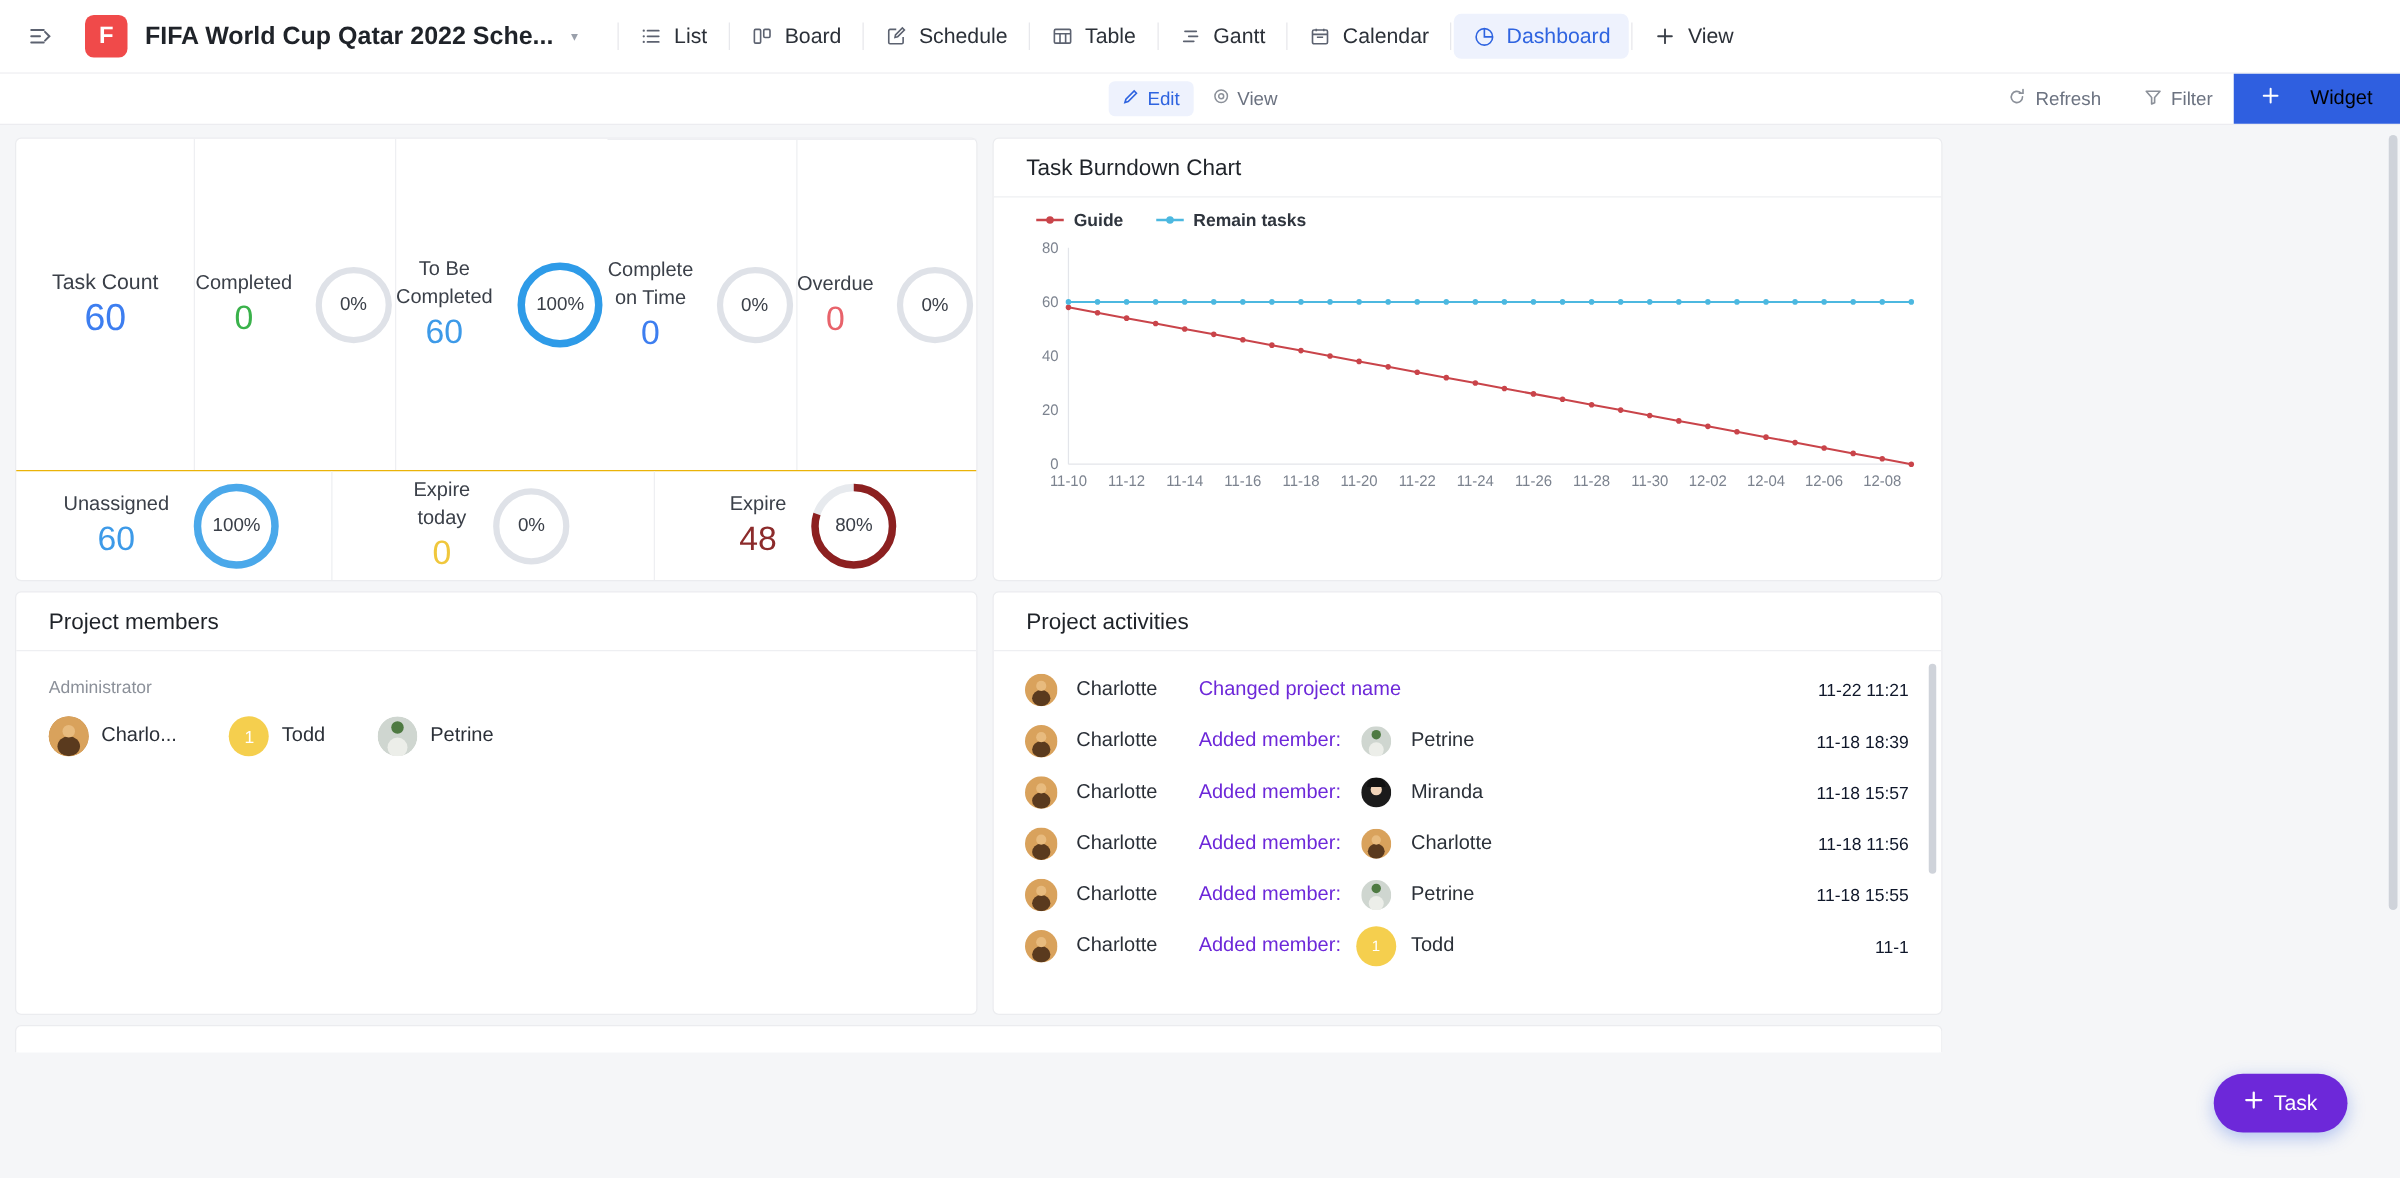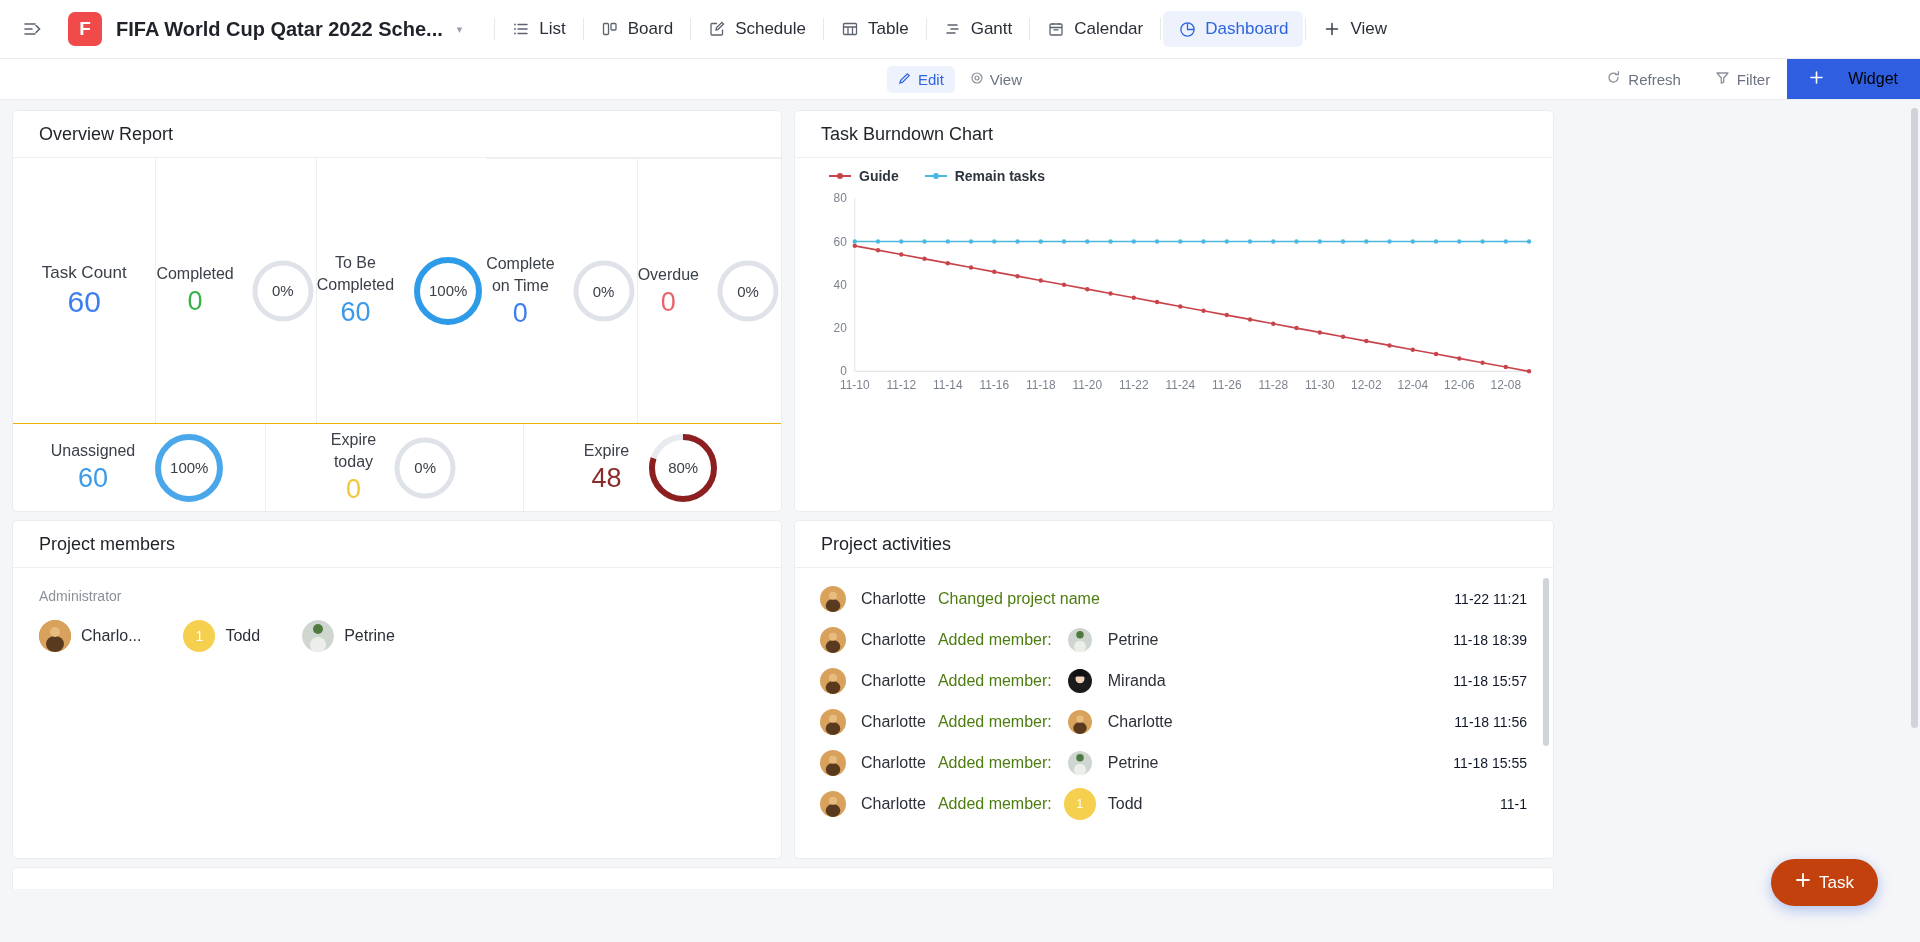--- a/index.html
+++ b/index.html
@@ -216,21 +216,21 @@
   }
 
   
   .act-body { height: 290px; padding: 10px 26px 0 22px; position: relative; overflow: hidden; }
   .act-row {
     display: flex; align-items: center; gap: 12px;
     height: 41px;
     font-size: 16px;
   }
   .act-user { color: #2b3038; }
-  .act-action { color: #4d7c0f; }
+  .act-action { color: #6d28d9; margin-left: 21px; }
   .act-target { color: #2b3038; }
   .act-time { margin-left: auto; font-size: 14px; color: #0f172a; text-align: center; }
   .act-scroll {
     position: absolute; right: 4px; top: 10px;
     width: 6px; height: 168px; border-radius: 3px; background: #cfd3da;
   }
   .page-scroll {
     position: absolute; right: 2px; top: 8px;
     width: 7px; height: 620px; border-radius: 4px; background: #cfd3da;
   }
@@ -241,21 +241,21 @@
     background: #fff;
     border: 1px solid #ebecef;
     border-bottom: none;
     border-radius: 5px 5px 0 0;
     width: 1542px;
   }
 
   .fab {
     position: absolute;
     right: 42px; bottom: 36px;
-    background: #c2410c; color: #fff;
+    background: #6d28d9; color: #fff;
     display: flex; align-items: center; gap: 8px;
     padding: 13px 24px;
     border-radius: 28px;
     font-size: 17px;
     box-shadow: 0 4px 14px rgba(47,95,224,.35);
     cursor: pointer;
     text-align: center;
   }
 </style>
 </head>
@@ -412,21 +412,20 @@
       </span>
       <span>Widget</span>
     </div>
   </div>
 </div>
 
 <div class="content">
   <div class="grid">
 
     <div class="card">
-      <div class="card-head">Overview Report</div>
       <div class="ov-body">
         <div class="ov-left">
           <div class="lbl">Task Count</div>
           <div class="num">60</div>
         </div>
         <div class="ov-right">
           <div class="ov-row">
 
             <div class="ov-cell">
               <div class="txt">

